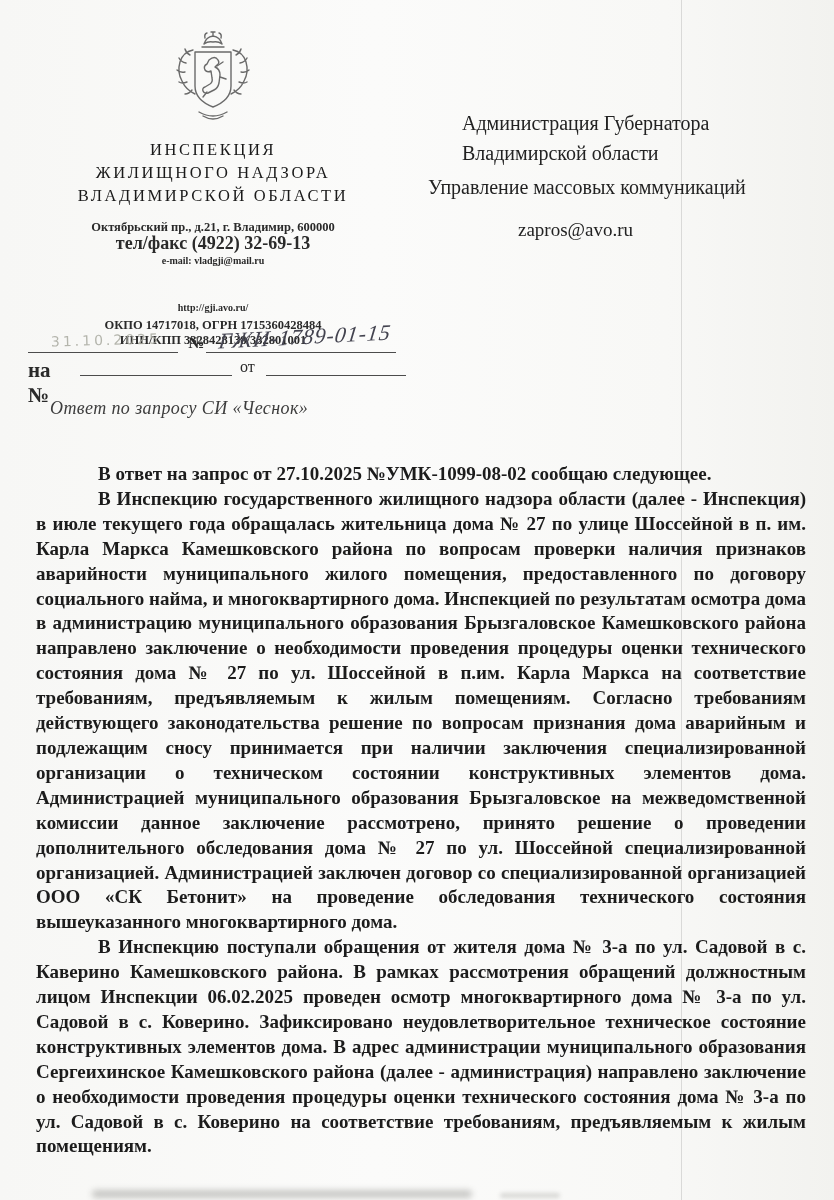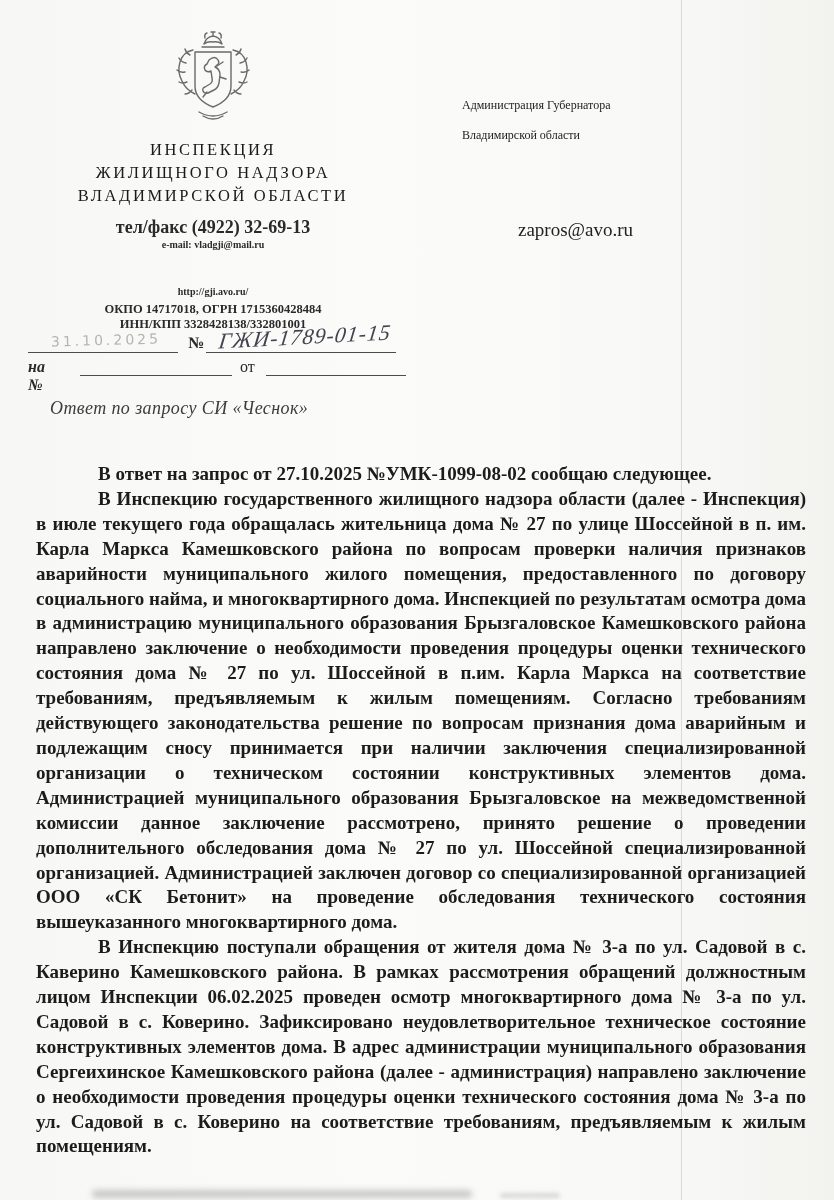--- a/index.html
+++ b/index.html
@@ -14,40 +14,40 @@
   .emblem{display:block;margin:0 auto 6px auto;width:112px;height:102px;opacity:.82;}
   .org-name{font-weight:normal;font-size:16.5px;line-height:23px;letter-spacing:2.6px;color:#1a1a1a;}
   .addr{margin-top:12px;font-weight:bold;color:#2a2a2a;}
   .addr .a1{font-size:12.5px;line-height:16px;}
   .addr .a2{font-size:18px;line-height:16px;}
   .addr .a3{font-size:10px;line-height:19px;text-align:center;}
   .addr .a4{font-size:10px;line-height:19px;margin-top:28px;}
   .addr .a5{font-size:12.5px;line-height:16px;}
   .addr .a6{font-size:12.5px;line-height:15px;}
   
-  .recip-main{position:absolute;left:462px;top:90px;font-size:12px;line-height:30px;color:#222;}
+  .recip-main{position:absolute;left:462px;top:108px;font-size:20px;line-height:30px;color:#222;}
   .recip-dept{position:absolute;left:428px;top:176px;font-size:20px;color:#222;}
   .recip-email{position:absolute;left:518px;top:219px;font-size:19px;color:#222;}
   
   .ref1{position:absolute;left:28px;top:330px;height:28px;}
   .stamp-date{
     position:absolute;left:8px;top:2px;width:140px;text-align:center;
     font-family:"DejaVu Sans",sans-serif;font-size:14px;letter-spacing:3px;
     color:#a9aaa0;transform:rotate(-1.5deg);opacity:.85;
   }
   .u1{position:absolute;left:0;top:22px;width:150px;border-bottom:1.5px solid #4c4c4c;}
   .num-label{position:absolute;left:160px;top:4px;font-size:16px;font-weight:bold;color:#2a2a2a;}
   .hand-num{
     position:absolute;left:182px;top:-6px;width:190px;text-align:center;
     font-style:italic;font-size:22px;letter-spacing:1px;color:#43434f;
     transform:rotate(-3deg) skewX(-10deg);
   }
   .u2{position:absolute;left:178px;top:22px;width:190px;border-bottom:1.5px solid #4c4c4c;}
   .ref2{position:absolute;left:28px;top:358px;height:26px;}
-  .na-label{position:absolute;left:0;top:0;font-size:16px;font-weight:bold;color:#2a2a2a;font-style:italic;}
+  .na-label{position:absolute;left:0;top:0;font-size:21px;font-weight:bold;color:#2a2a2a;}
   .u3{position:absolute;left:52px;top:17px;width:152px;border-bottom:1.5px solid #4c4c4c;}
   .ot-label{position:absolute;left:212px;top:0;font-size:16px;color:#2a2a2a;text-align:right;}
   .u4{position:absolute;left:238px;top:17px;width:140px;border-bottom:1.5px solid #4c4c4c;}
   
   .subject{position:absolute;left:50px;top:398px;font-style:italic;font-size:18px;color:#3d3d3d;letter-spacing:.4px;}
   .body-text{position:absolute;left:36px;top:462px;width:770px;font-size:19px;line-height:24.9px;text-align:justify;color:#1c1c1c;}
   .body-text p{margin:0;text-indent:62px;font-weight:bold;}
   .smudge{position:absolute;left:92px;top:1190px;width:380px;height:8px;background:#8a8a86;opacity:.45;filter:blur(3px);border-radius:4px;}
   .smudge2{position:absolute;left:500px;top:1193px;width:60px;height:5px;background:#9a9a96;opacity:.35;filter:blur(2px);border-radius:3px;}
   .emblem path,.emblem circle,.emblem rect{vector-effect:non-scaling-stroke;}
@@ -73,32 +73,34 @@
       <path d="M76 20 q10 2 13 12 q3 10 -2 19 q-4 9 -13 13 M79 25 q4 -2 5 -6 M83 33 q5 -1 7 -5 M84 42 q5 1 8 -2 M82 52 q5 2 8 0 M77 60 q3 4 7 4"></path>
 
       <path d="M42 82 q14 8 28 0 M46 86 q10 6 20 0"></path>
     </svg>
     <div class="org-name">
       <div>ИНСПЕКЦИЯ</div>
       <div>ЖИЛИЩНОГО НАДЗОРА</div>
       <div>ВЛАДИМИРСКОЙ ОБЛАСТИ</div>
     </div>
     <div class="addr">
+      <div class="a1">Октябрьский пр., д.21, г. Владимир, 600000</div>
       <div class="a2">тел/факс (4922) 32-69-13</div>
       <div class="a3">e-mail: vladgji@mail.ru</div>
       <div class="a4">http://gji.avo.ru/</div>
       <div class="a5">ОКПО 14717018, ОГРН 1715360428484</div>
       <div class="a6">ИНН/КПП 3328428138/332801001</div>
     </div>
   </div>
 
   <div class="recip-main">
     <div>Администрация Губернатора</div>
     <div>Владимирской области</div>
   </div>
+  <div class="recip-dept">Управление  массовых коммуникаций</div>
   <div class="recip-email">zapros@avo.ru</div>
 
   <div class="ref1">
     <span class="stamp-date">31.10.2025</span>
     <span class="u1"></span>
     <span class="num-label">№</span>
     <span class="hand-num">ГЖИ-1789-01-15</span>
     <span class="u2"></span>
   </div>
 

